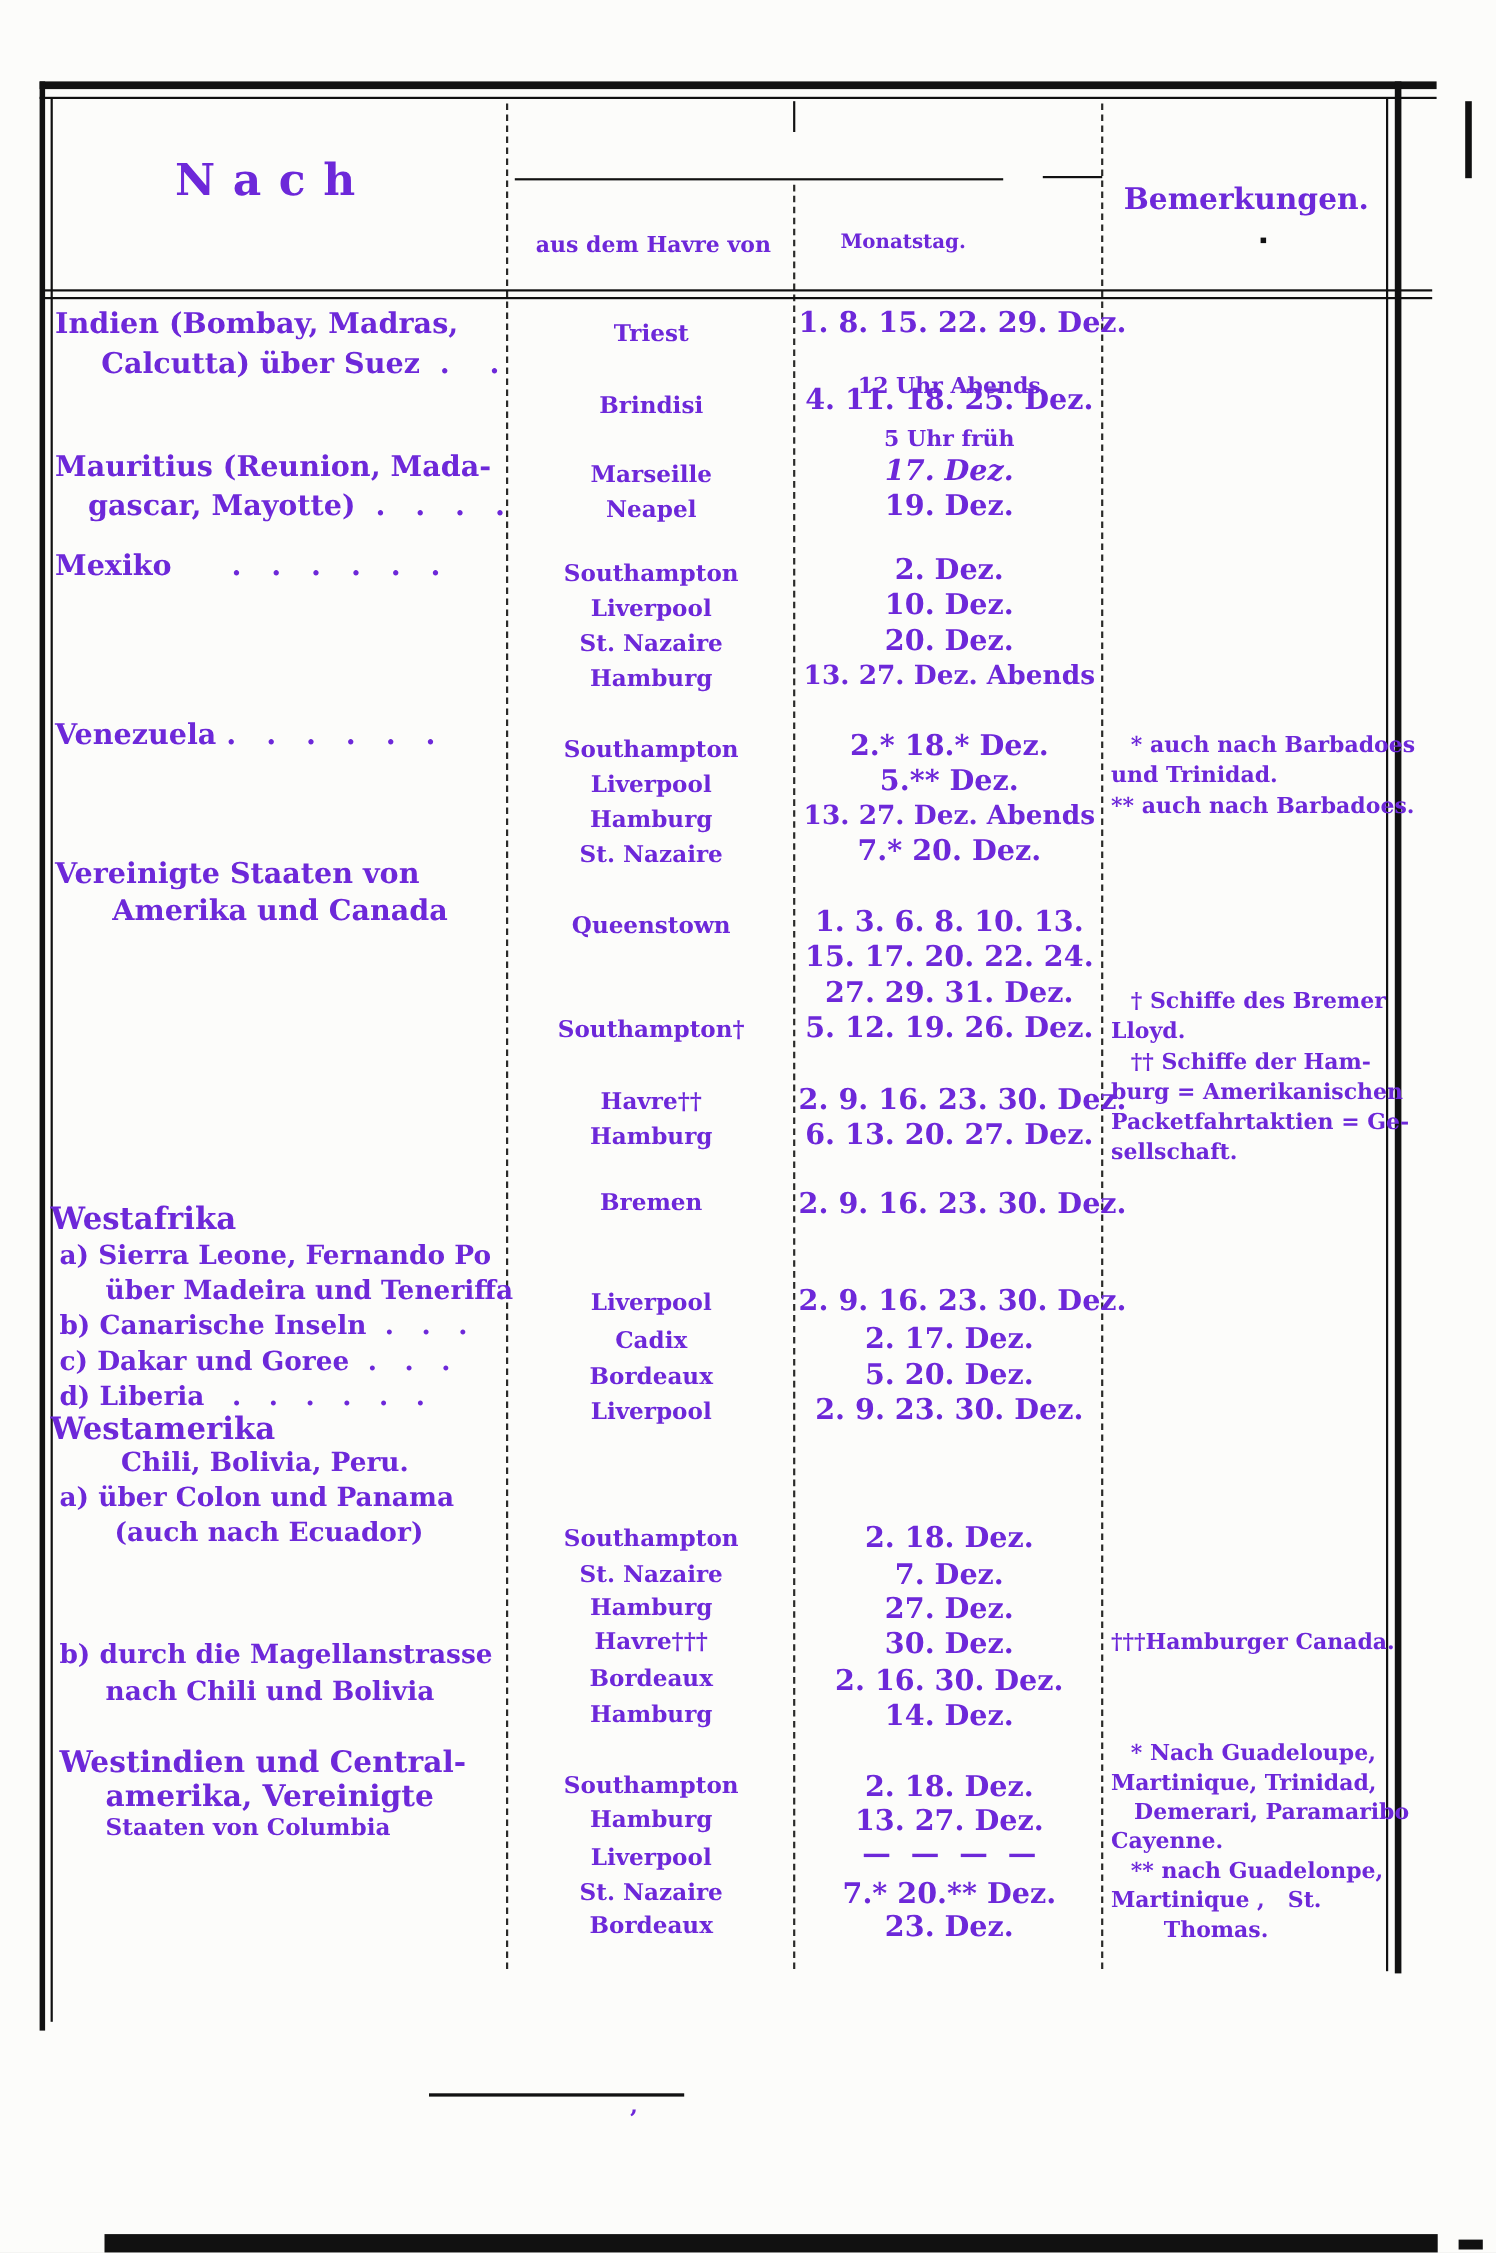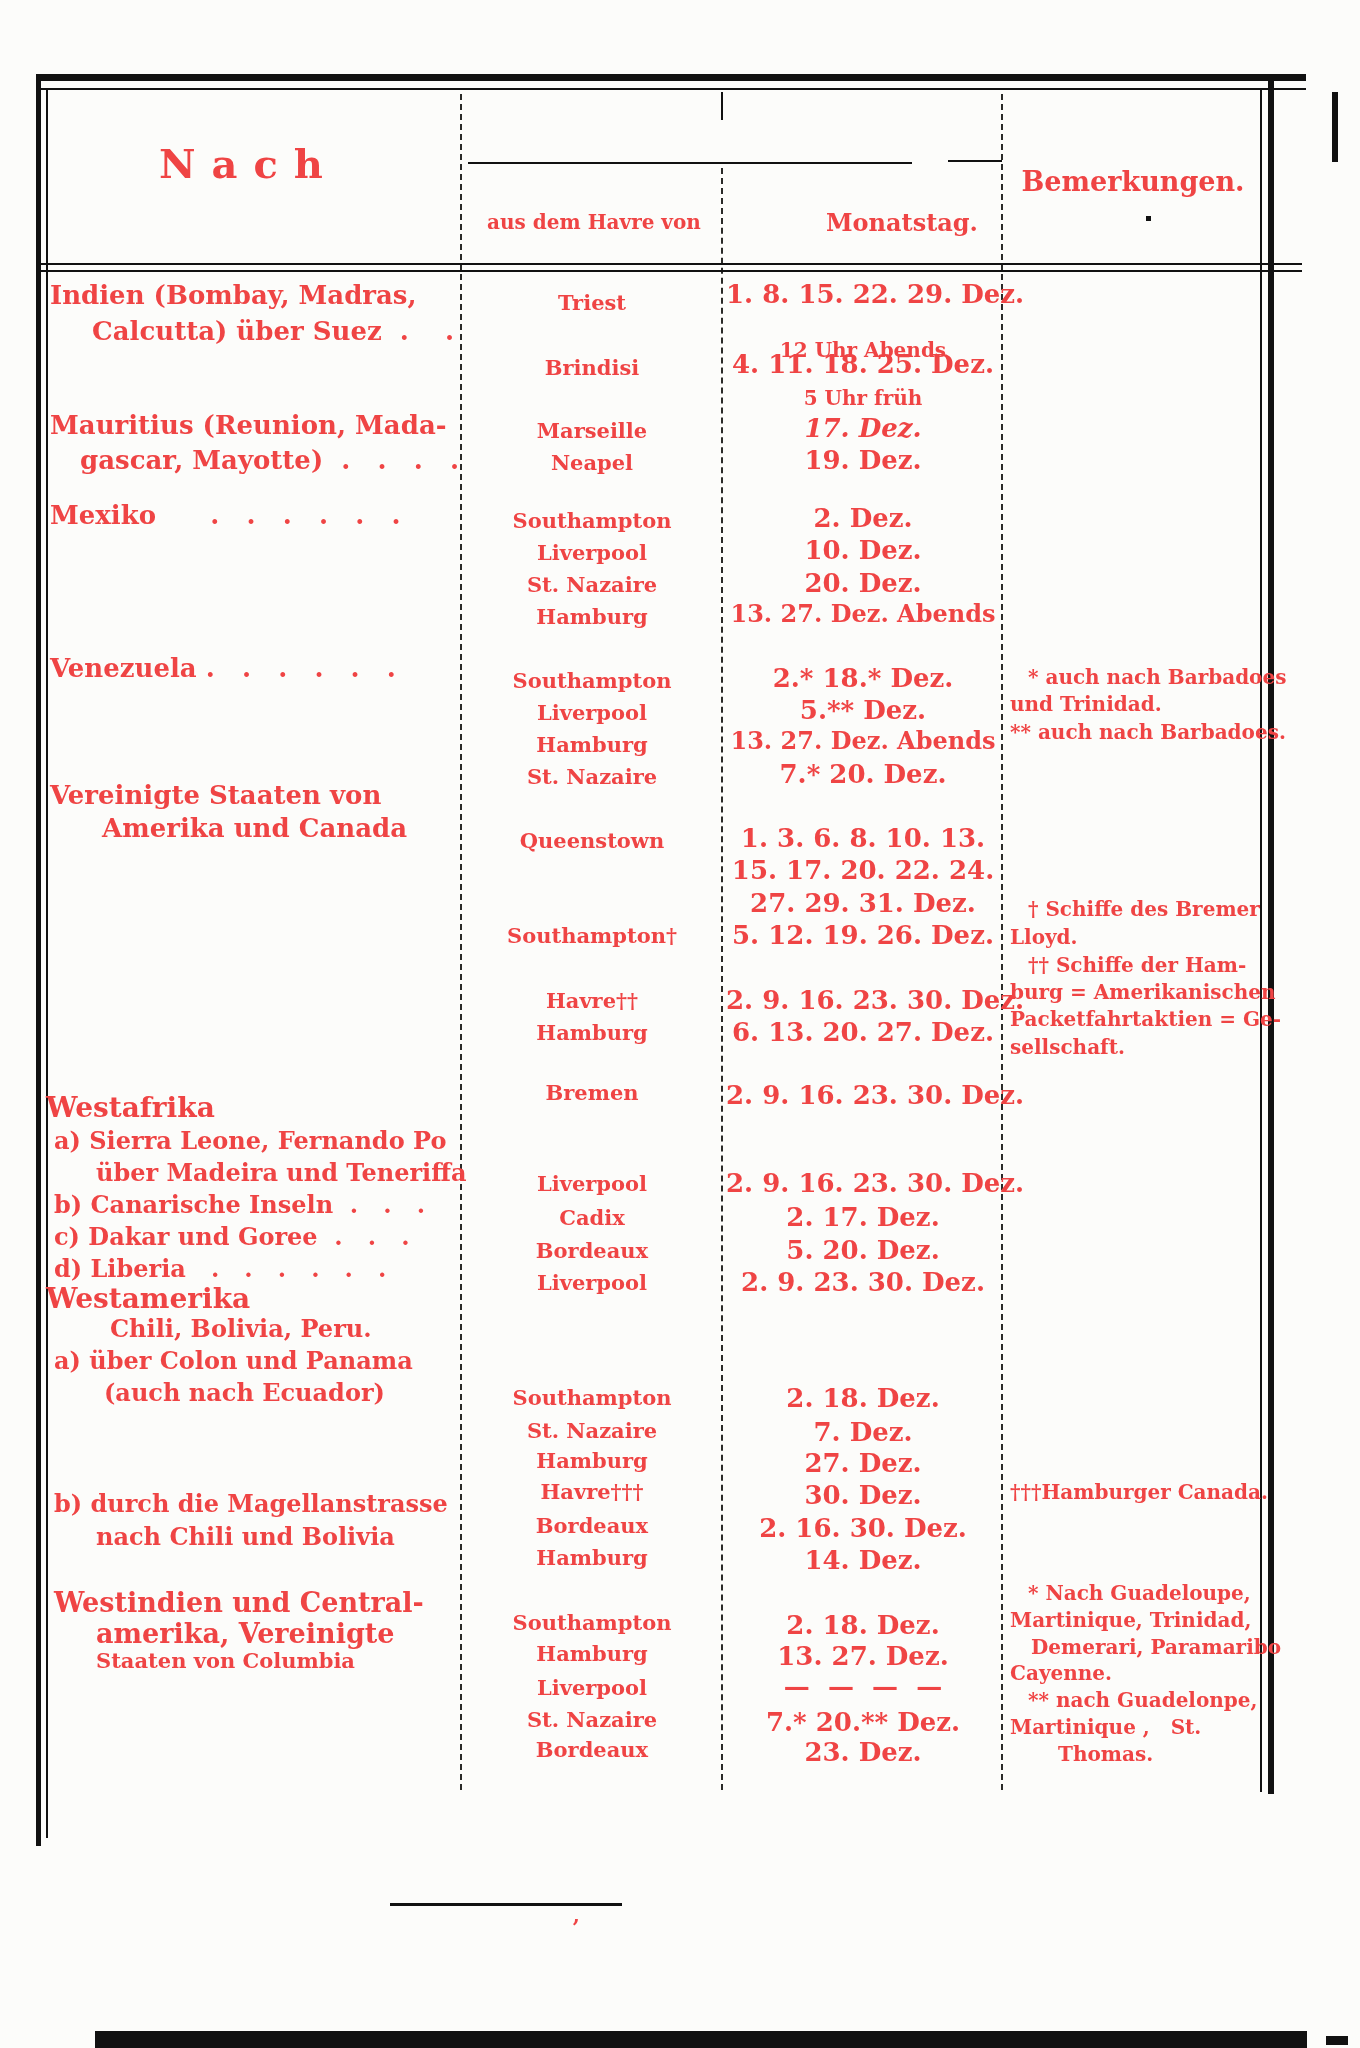--- a/index.html
+++ b/index.html
@@ -1,17 +1,17 @@
 <!DOCTYPE html>
 <html><head>
 <meta charset="utf-8">
 <style>
   html,body{margin:0;padding:0;background:#e8e8e4;}
   #page{position:relative;width:1360px;height:2048px;background:#fcfcfa;overflow:hidden;
-        font-family:"DejaVu Serif","Liberation Serif",serif;color:#ef4444;}
+        font-family:"DejaVu Serif","Liberation Serif",serif;color:#6d28d9;}
   .ln{position:absolute;white-space:nowrap;line-height:1;}
   .d {left:50px;font-weight:bold;font-size:26px;}
   .dd{font-size:24px;}
   .p {left:464px;width:256px;text-align:center;font-weight:bold;font-size:21px;}
   .t {left:726px;width:274px;text-align:center;font-weight:bold;font-size:26px;}
   .ts{font-size:20px;}
   .r {left:1010px;font-weight:bold;font-size:20px;}
   .bar{position:absolute;background:#111;}
   .vdash{position:absolute;border-left:2px dashed #2a2a28;width:0;}
 </style>
@@ -32,21 +32,21 @@
   <div class="vdash" style="left:721px;top:168px;height:1622px;"></div>
   <div class="vdash" style="left:1001px;top:94px;height:1696px;"></div>
 
   <div class="bar" style="left:468px;top:162px;width:444px;height:2px;"></div>
   <div class="bar" style="left:948px;top:160px;width:54px;height:2px;"></div>
   <div class="bar" style="left:38px;top:263px;width:1264px;height:2px;"></div>
   <div class="bar" style="left:38px;top:270px;width:1264px;height:2px;"></div>
 
   <div class="ln" style="left:38px;top:144px;width:422px;text-align:center;font-weight:bold;font-size:40px;letter-spacing:16px;">Nach</div>
   <div class="ln" style="left:466px;top:212px;width:256px;text-align:center;font-weight:bold;font-size:20px;">aus dem Havre von</div>
-  <div class="ln" style="left:764px;top:211px;width:276px;text-align:center;font-weight:bold;font-size:24px;">Monatstag.</div>
+  <div class="ln" style="left:683px;top:211px;width:276px;text-align:center;font-weight:bold;font-size:18px;">Monatstag.</div>
   <div class="ln" style="left:1005px;top:168px;width:256px;text-align:center;font-weight:bold;font-size:27px;">Bemerkungen.</div>
   <div class="bar" style="left:1146px;top:216px;width:5px;height:5px;"></div>
 
   <div class="ln d" style="top:282px;">Indien  (Bombay,  Madras,</div>
   <div class="ln d" style="left:92px;top:318px;">Calcutta) über Suez&nbsp;&nbsp;.&nbsp;&nbsp;&nbsp;&nbsp;.</div>
   <div class="ln p" style="top:292px;">Triest</div>
   <div class="ln p" style="top:357px;">Brindisi</div>
   <div class="ln t" style="top:281px;">1. 8. 15. 22. 29. Dez.</div>
   <div class="ln t ts" style="top:320px;margin-top:20px;">12 Uhr Abends</div>
   <div class="ln t" style="top:351px;">4. 11. 18. 25. Dez.</div>

